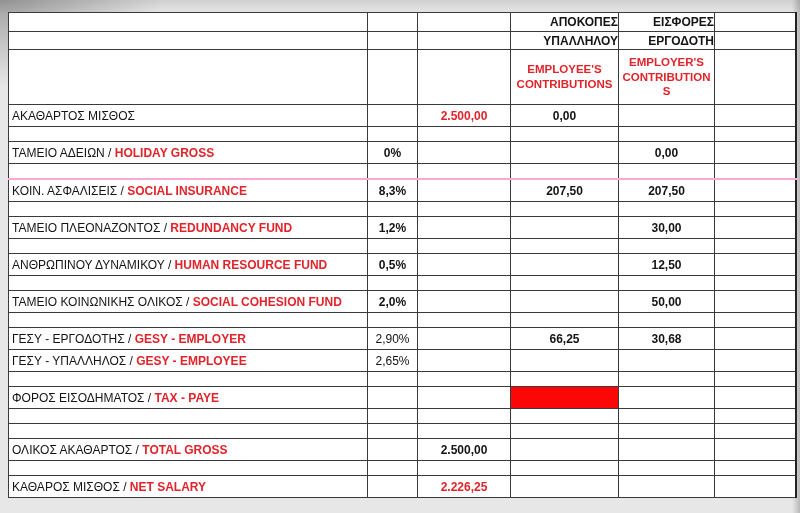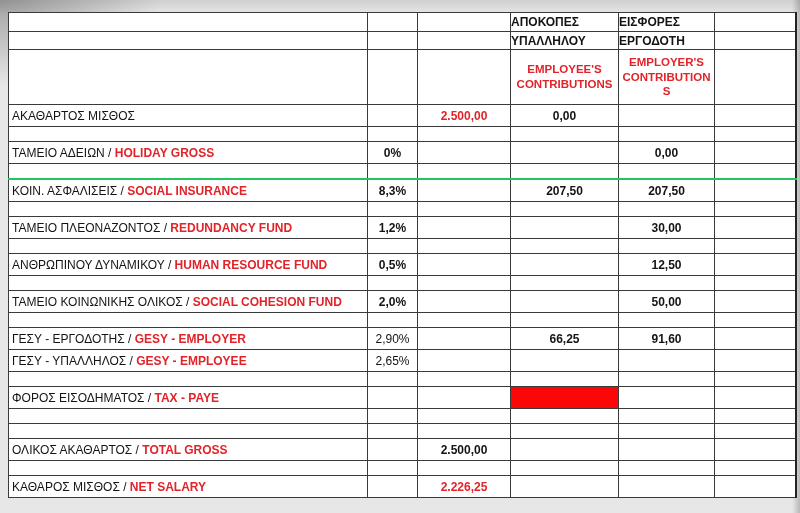--- a/index.html
+++ b/index.html
@@ -16,29 +16,29 @@
     position:absolute;left:8px;top:12px;width:787px;
     border-collapse:collapse;table-layout:fixed;background:#fff;
     border:1px solid #222;border-right:2px solid #222;
   }
   td{border:1px solid #3a3a3a;background:#fff;padding:0;overflow:hidden;}
   tr.h1 td{height:18px;}
   tr.h2 td{height:17px;}
   tr.h3 td{height:54px;}
   tr.d  td{height:21px;}
   tr.sp td{height:14px;}
-  tr.thick td{border-top:2px solid #22c55e;}
+  tr.thick td{border-top:2px solid #f9a8d4;}
   tr.lightline td{border-top-color:#9a9a9a;}
   .lbl{text-align:left;padding:0 2px 0 3px;font-size:12px;color:#141414;white-space:nowrap;}
   .lbl .en{color:var(--red-text,#e1242a);font-weight:700;}
   .pct{text-align:center;font-size:12px;font-weight:700;color:#141414;}
   .pct.reg{font-weight:400;text-align:center;}
   .num{text-align:center;font-size:12px;font-weight:700;color:#141414;}
   .num.red{color:var(--red-text,#e1242a);}
-  .hgr{text-align:left;font-size:12px;font-weight:700;color:#141414;}
+  .hgr{text-align:right;font-size:12px;font-weight:700;color:#141414;}
   .hsub{vertical-align:middle;}
   .hsub .wrap{
     text-align:center;font-size:11.5px;font-weight:700;line-height:1.3;
     color:var(--red-text,#e1242a);overflow-wrap:break-word;word-wrap:break-word;padding:0 2px;
   }
   td.fillred{background:var(--red-fill,#fb0707);}
 </style>
 </head>
 <body>
 
@@ -185,21 +185,21 @@
           <td></td>
           <td></td>
           <td></td>
         </tr>
 
   <tr class="d">
     <td class="lbl"><span class="gr">ΓΕΣΥ - ΕΡΓΟΔΟΤΗΣ / </span><span class="en">GESY - EMPLOYER</span></td>
     <td class="pct reg">2,90%</td>
     <td class="num"></td>
     <td class="num">66,25</td>
-    <td class="num">91,60</td>
+    <td class="num">30,68</td>
     <td class="num"></td>
   </tr>
 
   <tr class="d lightline">
     <td class="lbl"><span class="gr">ΓΕΣΥ - ΥΠΑΛΛΗΛΟΣ  / </span><span class="en">GESY - EMPLOYEE</span></td>
     <td class="pct reg">2,65%</td>
     <td class="num"></td>
     <td class="num"></td>
     <td class="num"></td>
     <td class="num"></td>

